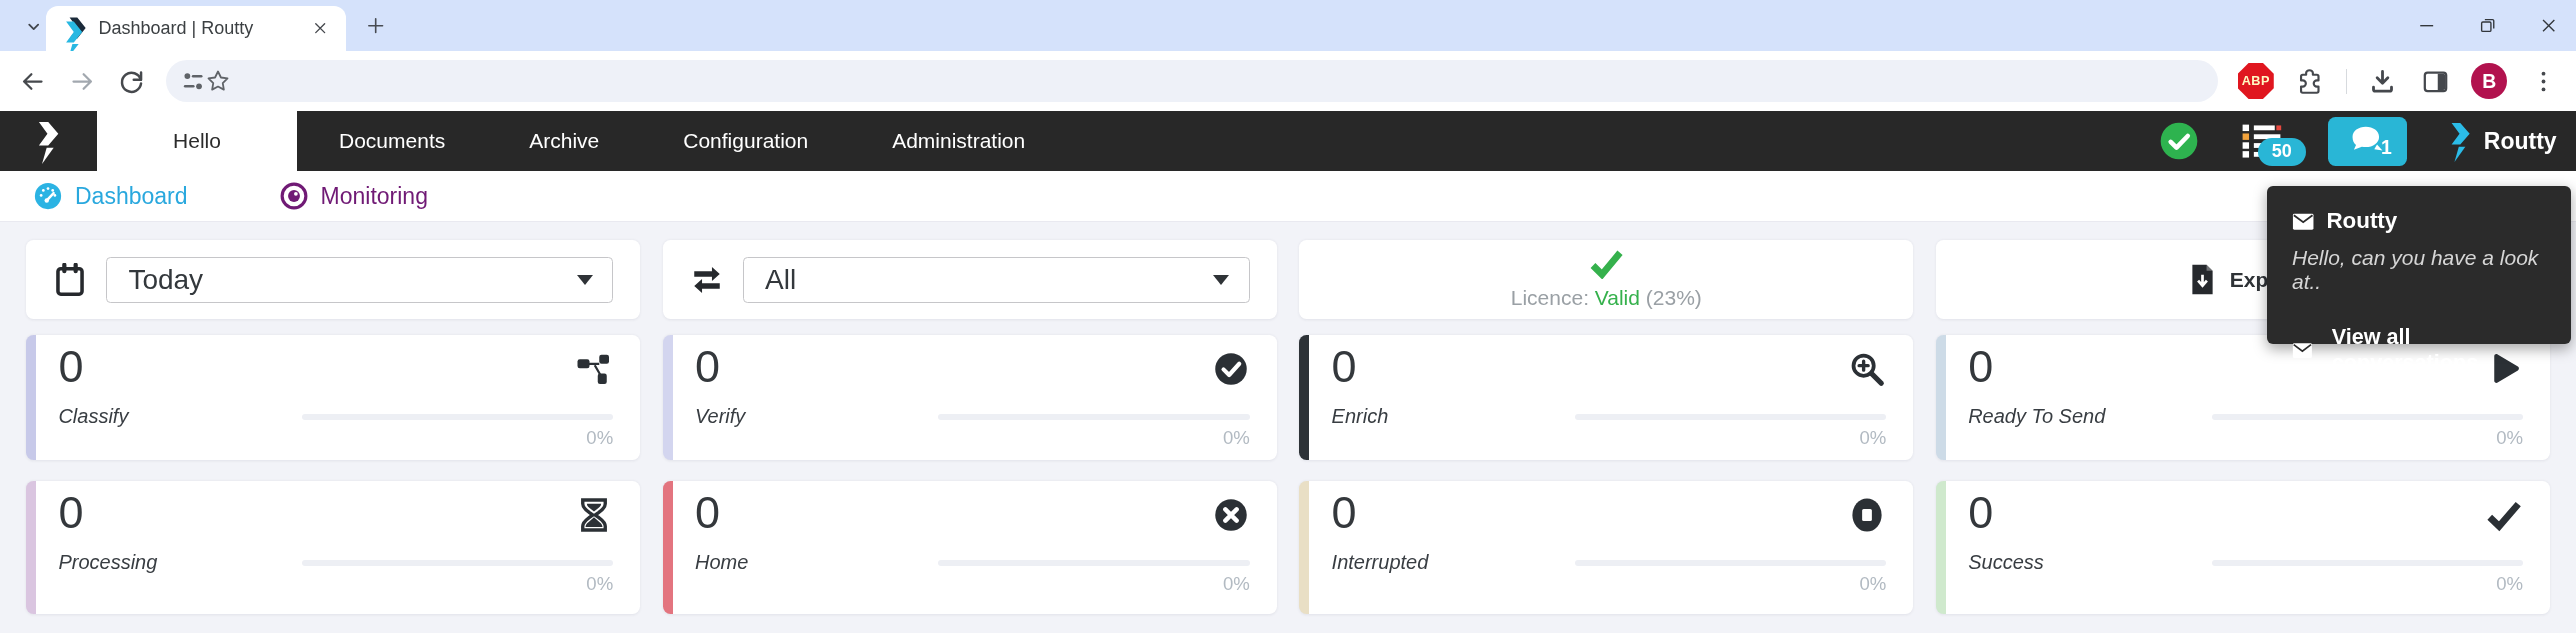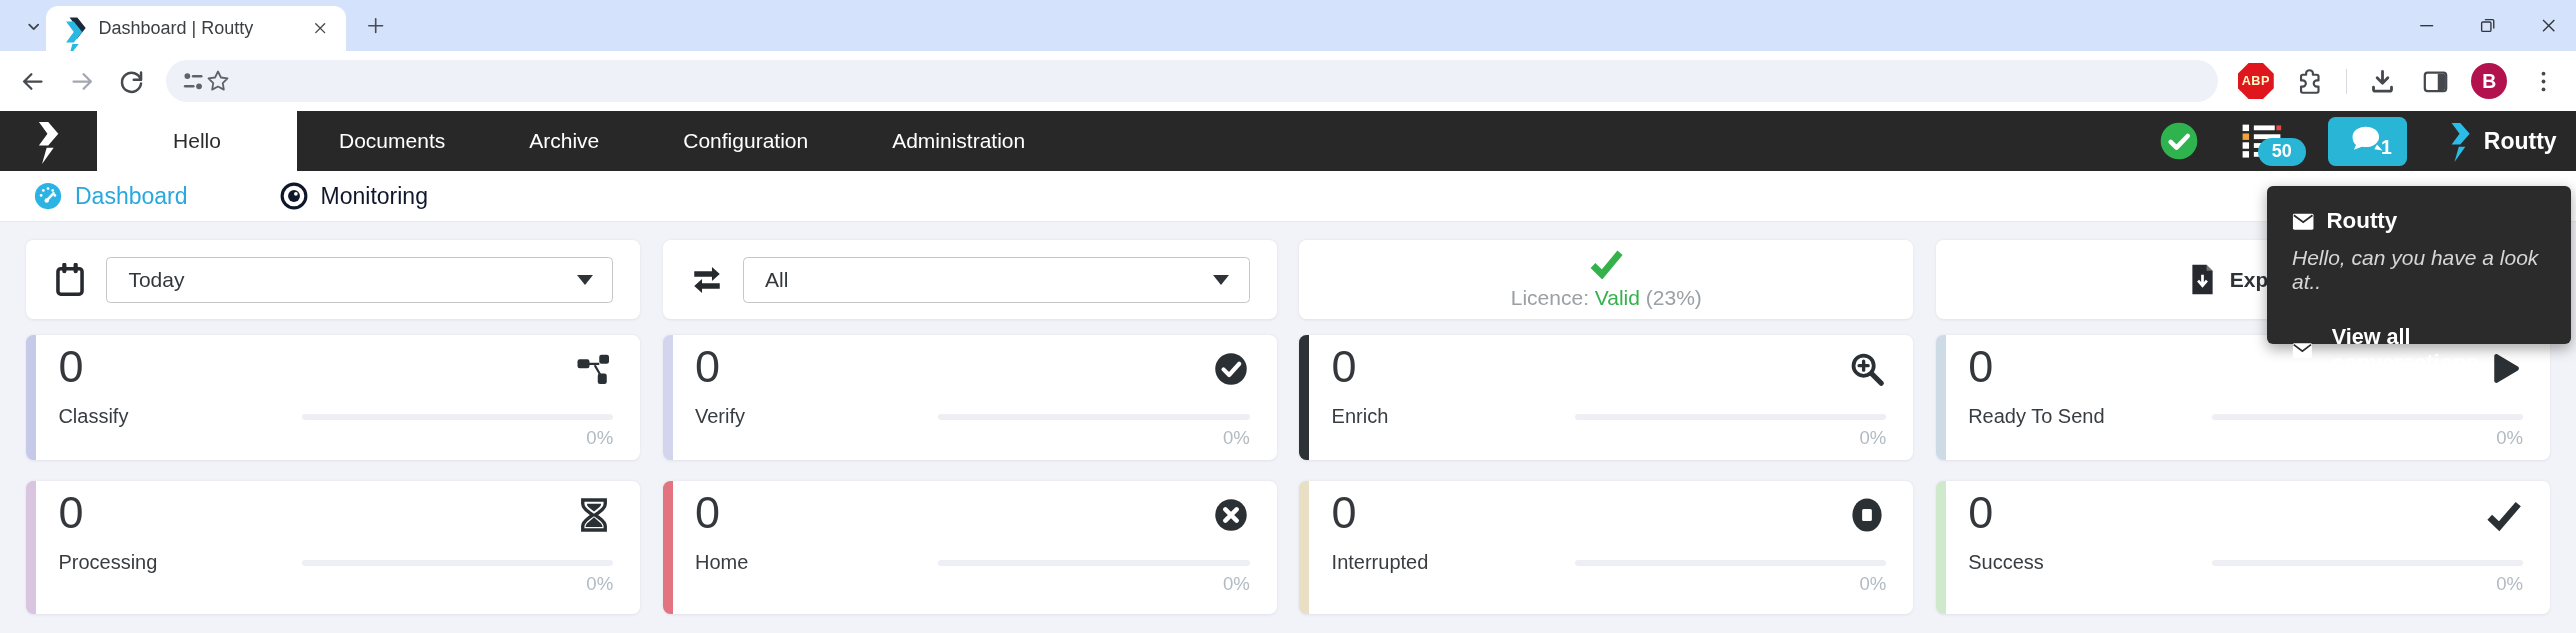--- a/index.html
+++ b/index.html
@@ -54,47 +54,47 @@
   .chatbtn svg{width:43px;height:34px;}
   .chatbadge{position:absolute;right:15.7px;bottom:6.7px;color:#fff;font-size:19.4px;font-weight:bold;}
   .brand{display:flex;align-items:center;gap:10.4px;}
   .brand svg{width:24px;height:42px;}
   .brand-name{color:#fff;font-size:23px;font-weight:bold;}
 
   
   .subnav{position:absolute;left:0;top:171px;width:100%;height:51px;background:#fff;border-bottom:1.5px solid #e9e9f0;display:flex;align-items:center;padding-left:33px;}
   .subnav-item{display:flex;align-items:center;gap:12px;font-size:23px;cursor:pointer;}
   .subnav-item.active{color:#29a8de;}
-  .subnav-item.inactive{color:#0f172a;margin-left:91px;text-align:right;}
+  .subnav-item.inactive{color:#701a75;margin-left:91px;text-align:right;}
   .subnav-item svg{width:30px;height:30px;}
 
   
   .page{position:absolute;left:0;top:222px;right:0;bottom:0;background:#f2f3f8;}
   .grid{position:absolute;left:26px;right:26px;display:grid;grid-template-columns:repeat(4,1fr);gap:22.4px;}
   .filters-row{top:18px;height:79px;}
   .stats-row1{top:113px;height:125px;}
   .stats-row2{top:259px;height:133px;}
   .card{background:#fff;border-radius:7.5px;box-shadow:0 0.7px 3px rgba(40,40,60,.08);}
   .fcard{display:flex;align-items:center;padding:0 27px;gap:19.4px;}
   .ficon{width:34px;height:34px;color:#26292d;flex:0 0 auto;}
   .ficon svg{width:34px;height:34px;}
-  .selectbox{flex:1;height:46px;border:1.5px solid #c6c6c9;border-radius:4.5px;display:flex;align-items:center;padding:0 21px;font-size:21px;color:#33383c;position:relative;background:#fff;cursor:pointer;}
+  .selectbox{flex:1;height:46px;border:1.5px solid #c6c6c9;border-radius:4.5px;display:flex;align-items:center;padding:0 21px;font-size:28px;color:#33383c;position:relative;background:#fff;cursor:pointer;}
   .caret{position:absolute;right:19.4px;top:50%;margin-top:-4.5px;width:0;height:0;border-left:8.2px solid transparent;border-right:8.2px solid transparent;border-top:10.4px solid #2f3337;}
   .licence-card{display:flex;flex-direction:column;align-items:center;justify-content:center;gap:7.5px;}
   .licence-check{width:39px;height:30px;color:#35b14c;}
   .licence-check svg{width:39px;height:30px;}
   .licence-text{font-size:21px;color:#9aa0a5;}
   .licence-text .valid{color:#35b14c;}
   .export-card{display:flex;align-items:center;justify-content:center;gap:13.4px;font-size:21px;font-weight:600;color:#2f3337;cursor:pointer;}
   .export-card .ficon{width:27px;height:33px;}
   .export-card .ficon svg{width:27px;height:33px;}
 
   .stat-card{position:relative;border-left:10.4px solid #ddd;cursor:pointer;}
   .stat-value{position:absolute;left:22.4px;top:6px;font-size:45px;color:#34383c;}
-  .stat-label{position:absolute;left:22.4px;top:70px;font-size:20px;color:#383d42;}
+  .stat-label{position:absolute;left:22.4px;top:70px;font-size:20px;color:#383d42;font-style:italic;}
   .stat-icon{position:absolute;right:28px;top:16.4px;width:36px;height:36px;color:#2b3035;}
   .stat-icon svg{width:36px;height:36px;}
   .stat-bar{position:absolute;left:44%;right:27px;top:79px;height:6px;border-radius:3px;background:#edeff4;}
   .stat-pct{position:absolute;right:27px;top:92px;font-size:18.6px;color:#b2bac2;}
 
   
   .popup{position:absolute;left:2267px;top:186px;width:304px;height:158px;background:#2b2b2b;border-radius:6px;box-shadow:0 4.5px 13.4px rgba(0,0,0,.35);z-index:50;padding:22.4px 25px;color:#fff;}
   .popup-head{display:flex;align-items:center;gap:12px;font-size:22.4px;font-weight:bold;}
   .popup-head svg,.popup-action svg{width:22.4px;height:19.4px;}
   .popup-preview{margin-top:12px;font-style:italic;font-size:21px;color:#d6d6d6;}

